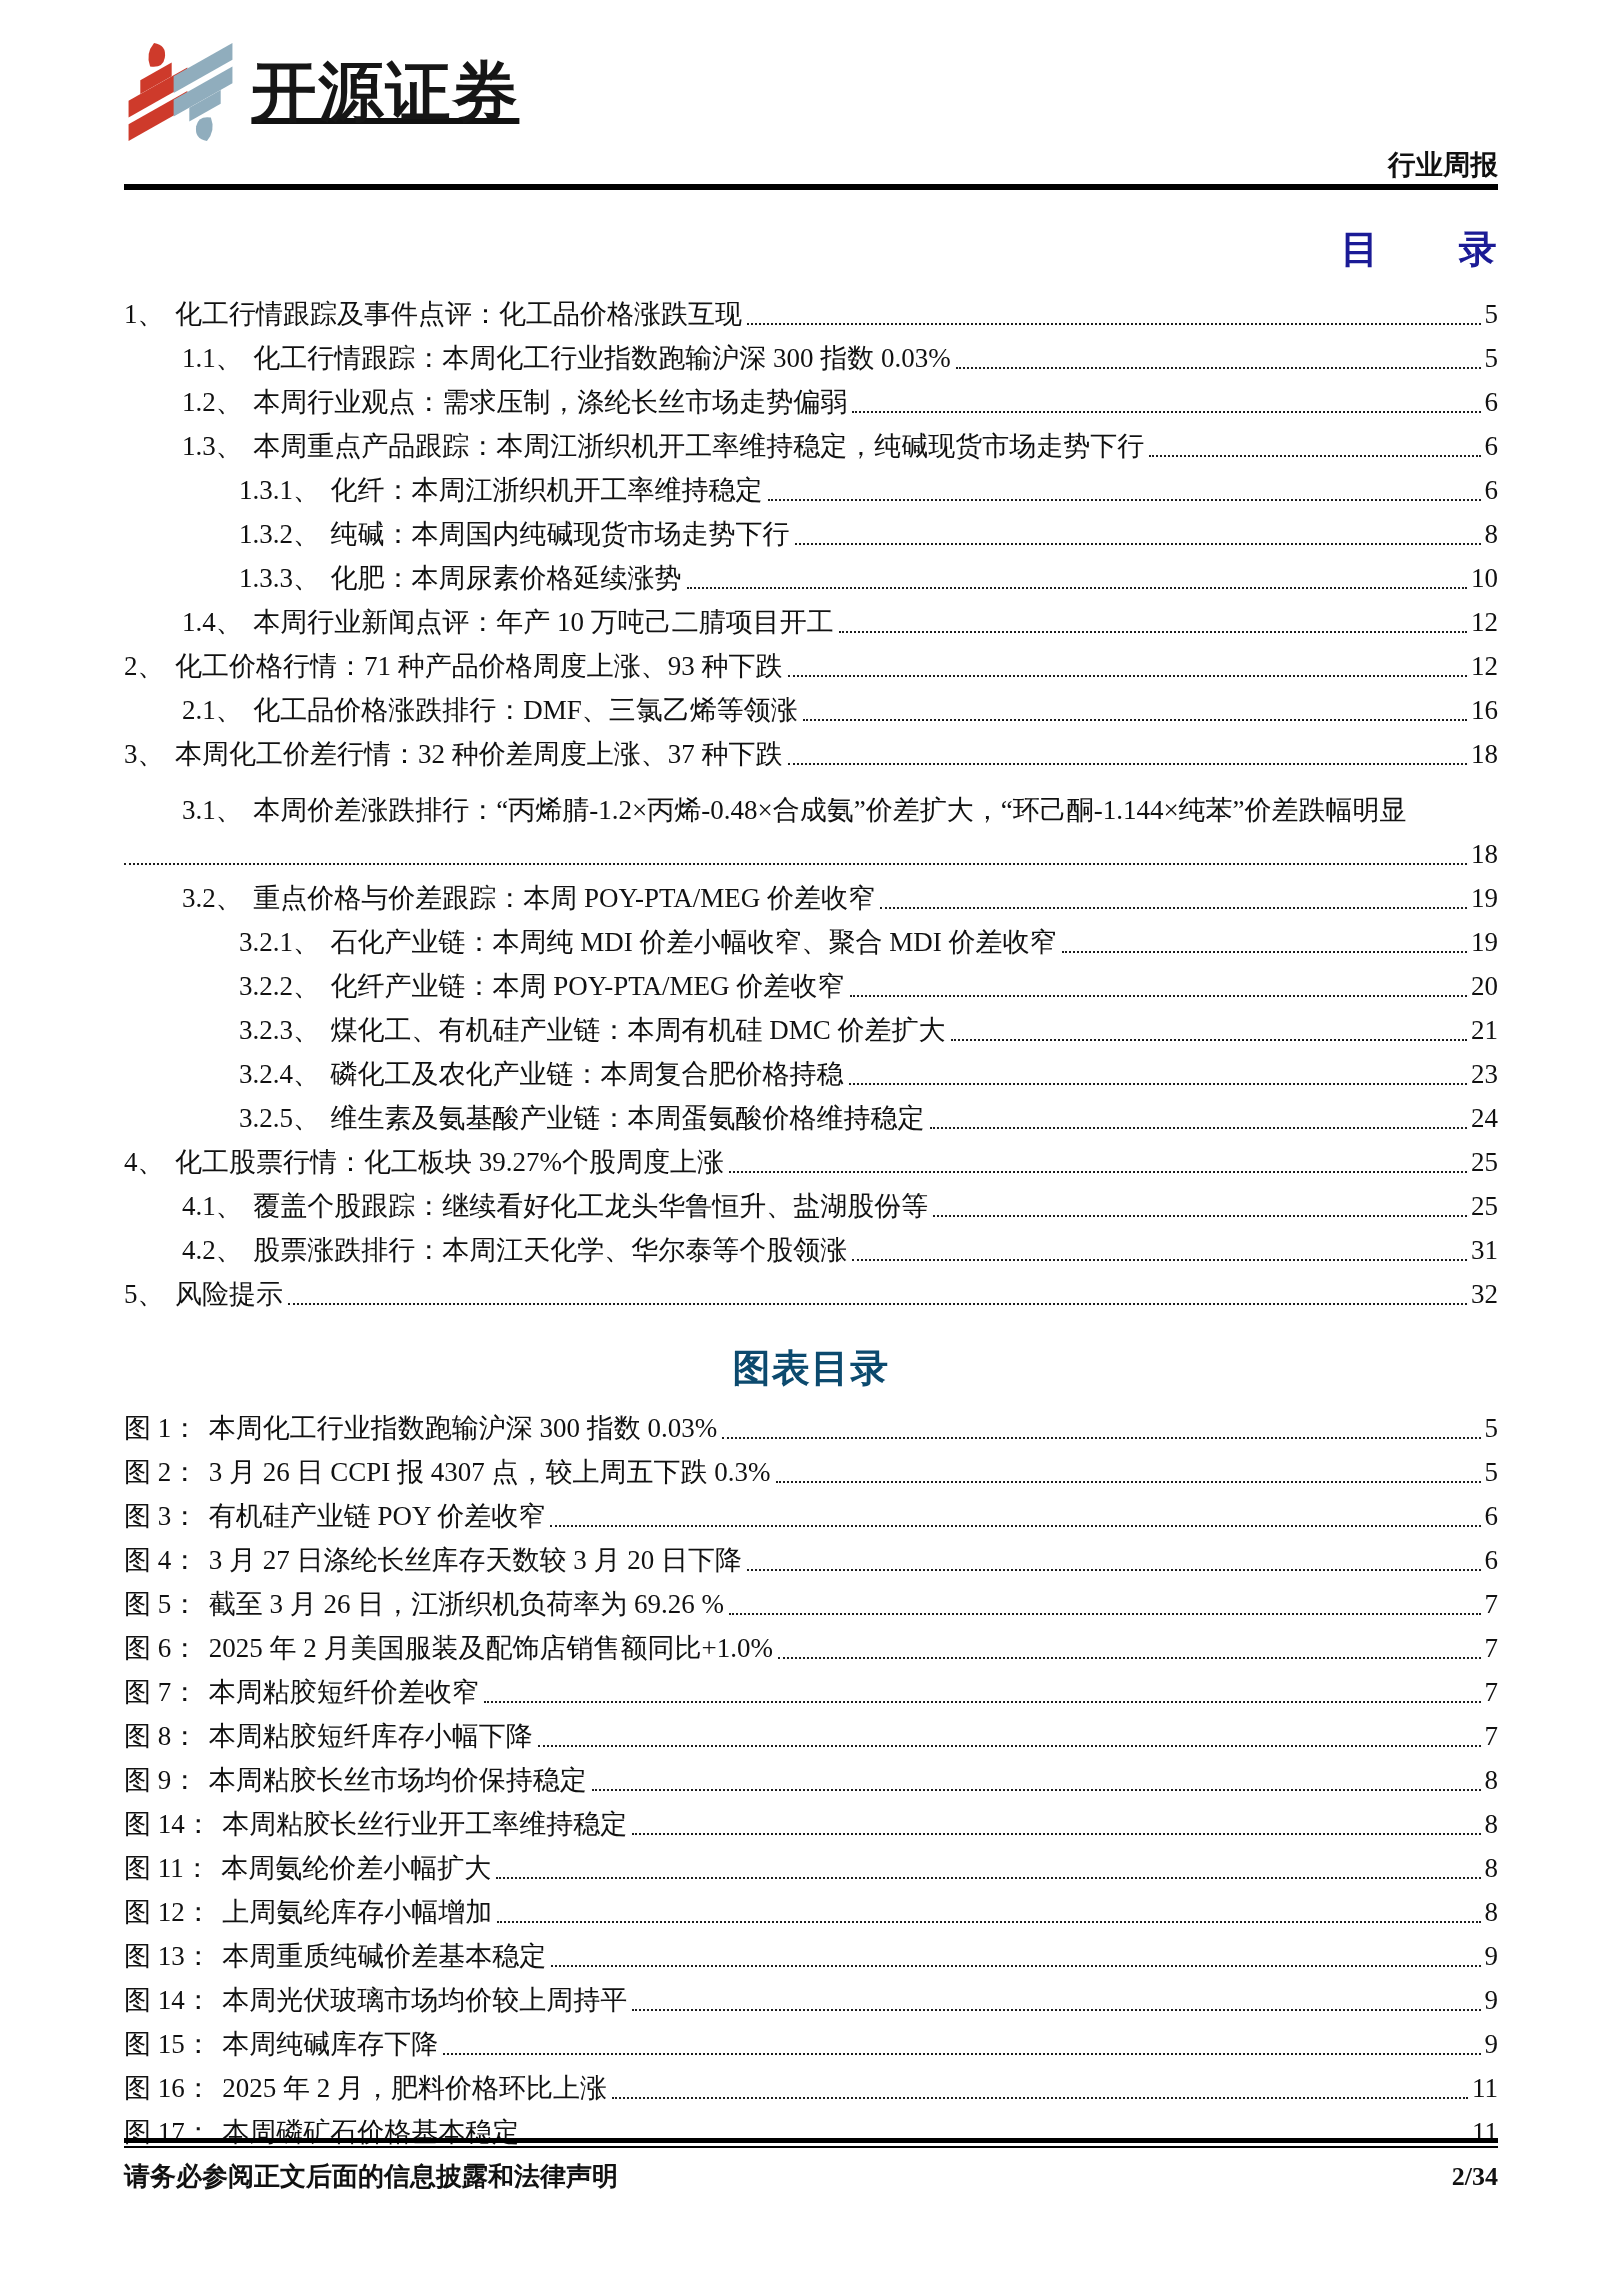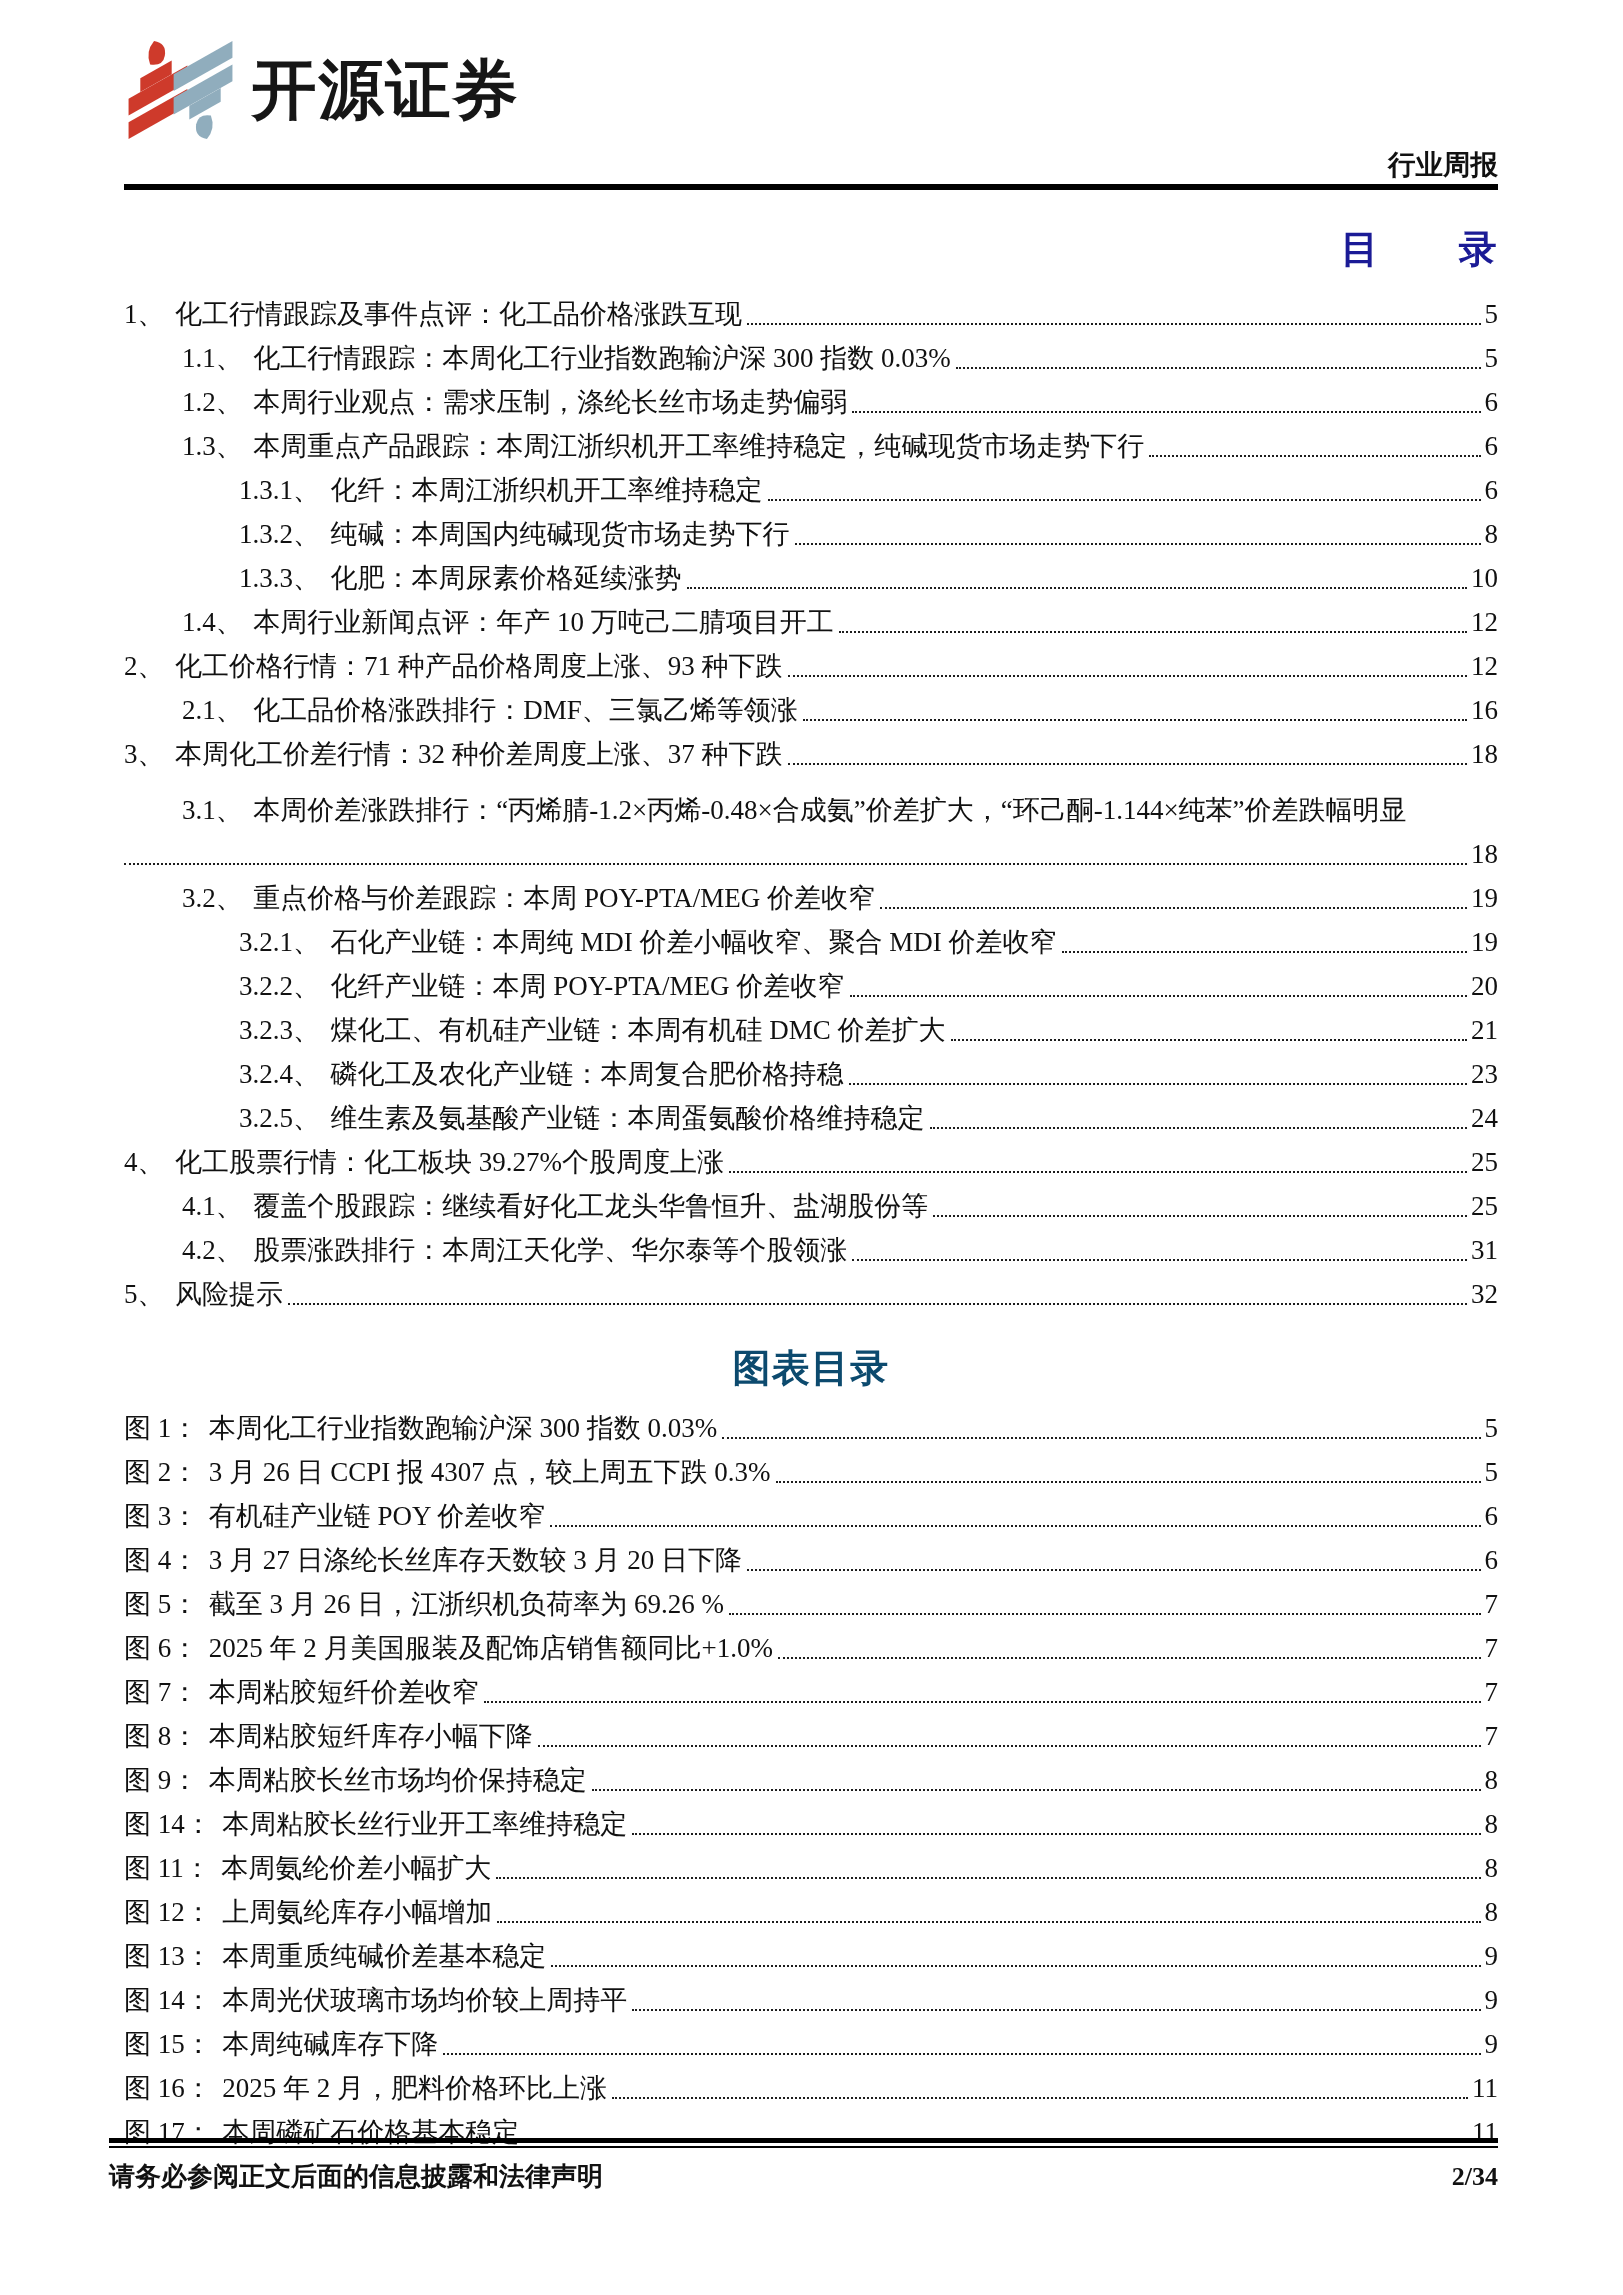--- a/index.html
+++ b/index.html
@@ -13,21 +13,21 @@
   }
   .page {
     box-sizing:border-box;
     padding:0 125px 0 124px;
     height:100%;
     position:relative;
   }
 
   
   .header { padding-top:41px; }
-  .logo-row { display:flex; align-items:flex-start; gap:14.4px; height:102px; }
+  .logo-row { display:flex; align-items:center; gap:14.4px; height:102px;text-decoration:underline; }
   .logo-icon { width:113px; height:98px; flex:0 0 auto; }
   .brand {
     font-family:"Liberation Sans", sans-serif;
     font-weight:900;
     font-size:65px;
     letter-spacing:2px;
     color:#161616;
     line-height:98px;
     white-space:nowrap;
   }
@@ -71,21 +71,21 @@
   .pg { white-space:nowrap; flex:0 0 auto; }
   .lvl2 { padding-left:58px; }
   .lvl3 { padding-left:115px; }
   .wrap2 { flex-wrap:wrap; padding-left:0;margin-top:12px; }
   .wrap2 .num { margin-left:58px; }
   .wrap2 .leader { flex:1 0 calc(100% - 59px); margin-left:0; }
 
   
   .footer {
     position:absolute;
-    left:109px; right:125px;
+    left:124px; right:125px;
     top:2138px;
   }
   .footer-rule {
     border-top:5.2px solid #000;
     border-bottom:2px solid #000;
     height:3.3px;
   }
   .footer-row {
     display:flex;
     justify-content:space-between;

